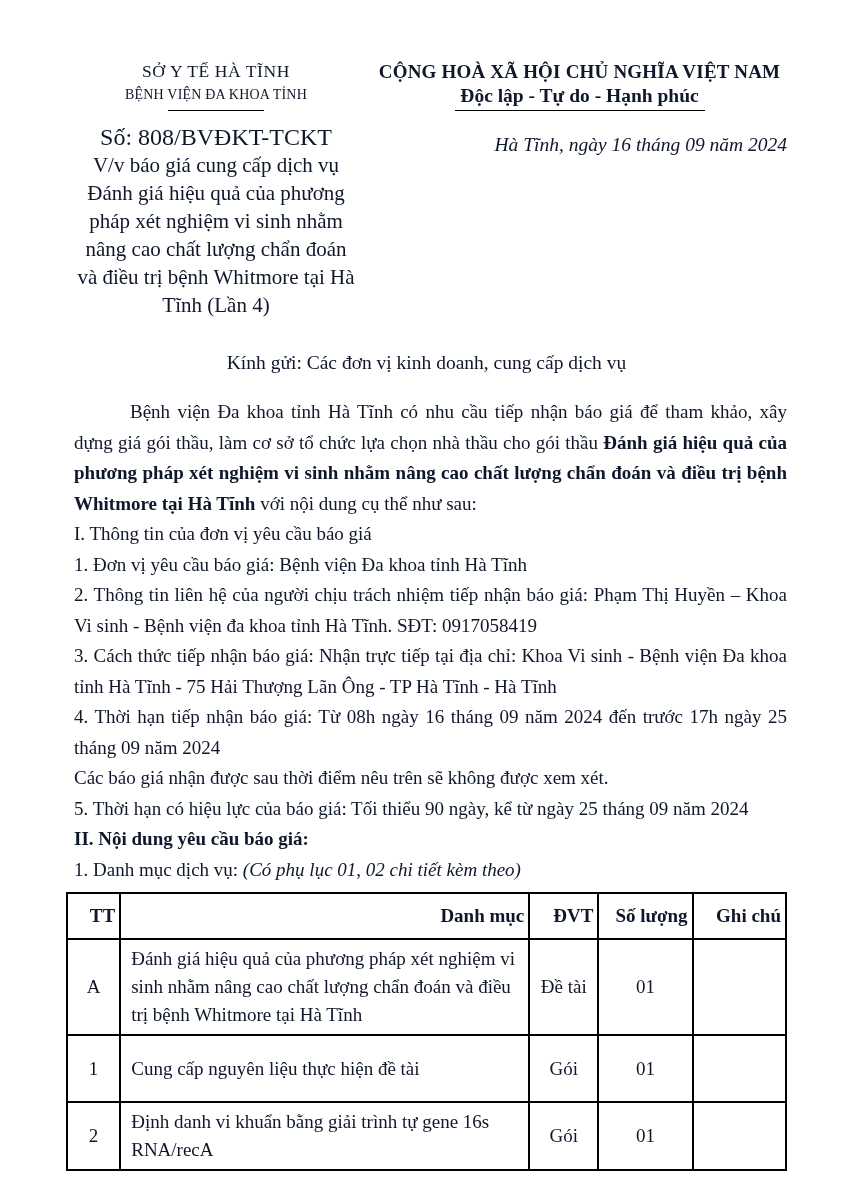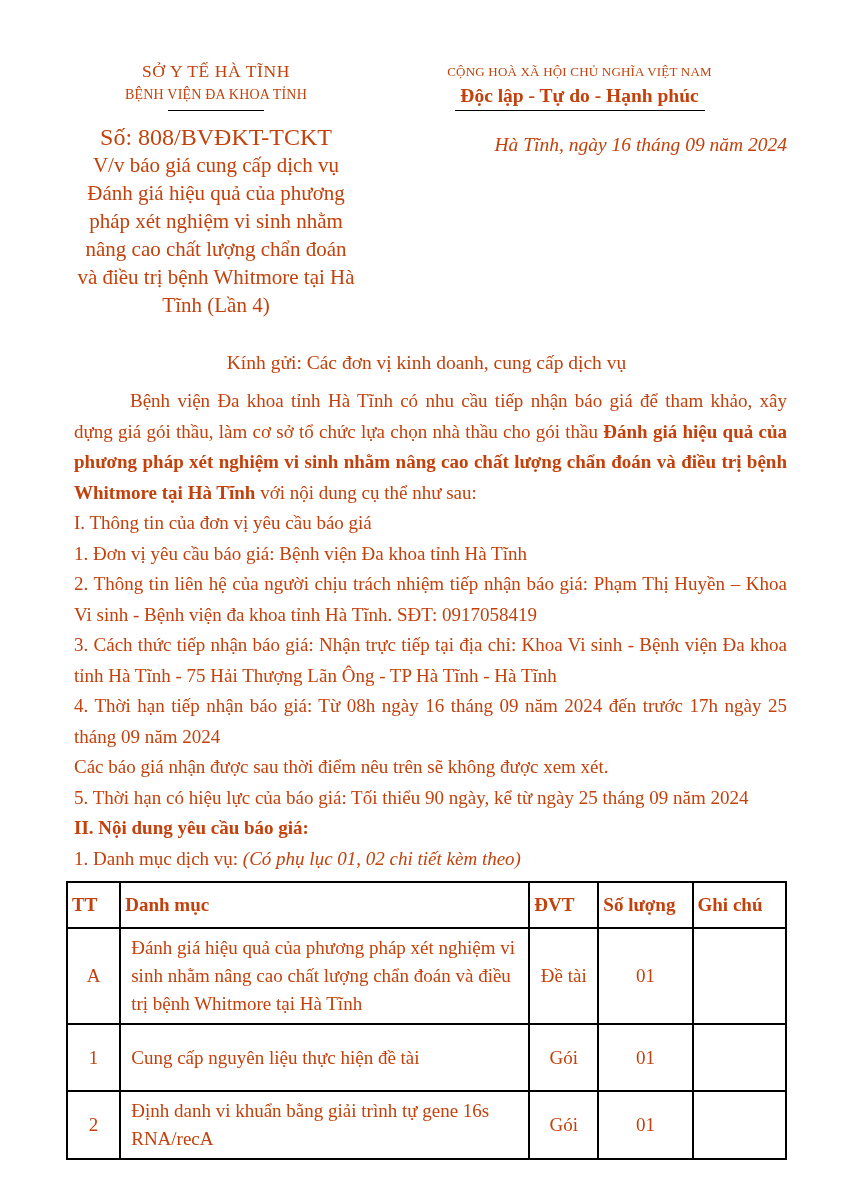--- a/index.html
+++ b/index.html
@@ -2,45 +2,45 @@
 <html><head>
 <meta charset="utf-8">
 <style>
   html, body { margin: 0; padding: 0; background: #e8e8e8; }
   .page {
     position: relative;
     width: 849px;
     height: 1200px;
     margin: 0 auto;
     background: #ffffff;
-    color: #c2410c;
+    color: #0f172a;
     font-family: "Liberation Serif", "DejaVu Serif", serif;
     box-sizing: border-box;
     padding: 60px 62px 0 66px;
     overflow: hidden;
   }
   
   .doc-header { display: flex; align-items: flex-start; }
   .header-left { width: 300px; text-align: center; flex-shrink: 0; }
   .header-right { flex: 1; text-align: center; padding-left: 6px; }
 
   .org-parent { font-size: 17.5px; line-height: 23px; letter-spacing: 0.6px; }
   .org-name   { font-size: 14px; font-weight: normal; line-height: 24px; letter-spacing: 0.2px; }
   .org-underline { width: 96px; border-bottom: 1.6px solid #000; margin: 3px auto 0; }
   .doc-number { font-size: 24px; line-height: 26px; margin-top: 13px; }
   .doc-subject { font-size: 21px; line-height: 28px; width: 284px; margin: 1px auto 11px; }
 
-  .country { font-size: 13px; font-weight: normal; line-height: 23px; letter-spacing: 0.2px; }
+  .country { font-size: 19px; font-weight: bold; line-height: 23px; letter-spacing: 0.2px; }
   .motto   { font-size: 19.5px; font-weight: bold; line-height: 26px; }
   .motto-underline { width: 250px; border-bottom: 1.6px solid #000; margin: 1px auto 0; }
   .place-date { font-size: 19.5px; font-style: italic; line-height: 26px; margin-top: 21px; text-align: right; }
 
   
   .salutation { text-align: center; font-size: 19.5px; margin-top: 22px; }
-  .body-block { margin-top: 12px; margin-left: 8px; }
+  .body-block { margin-top: 23px; margin-left: 8px; }
   .para {
     font-size: 19px;
     line-height: 30.5px;
     text-align: justify;
     margin: 0;
   }
   .para-indent { text-indent: 56px; }
   .bold { font-weight: bold; }
   .italic { font-style: italic; }
 
@@ -49,21 +49,21 @@
     width: 100%;
     border-collapse: collapse;
     margin-top: 7px;
     font-size: 19px;
   }
   .quote-table th, .quote-table td {
     border: 2px solid #000;
     vertical-align: middle;
     padding: 2px 4px;
   }
-  .quote-table th { font-weight: bold; text-align: left; height: 40px; }
+  .quote-table th { font-weight: bold; text-align: right; height: 40px; }
   .quote-table td.c { text-align: center; }
   .quote-table td.name { text-align: left; padding: 5px 10px; line-height: 28px; }
   tr.row-a  td { height: 84px; }
   tr.row-1  td { height: 55px; }
   tr.row-2  td { height: 56px; }
 </style>
 </head>
 <body>
 
 <div class="page">

